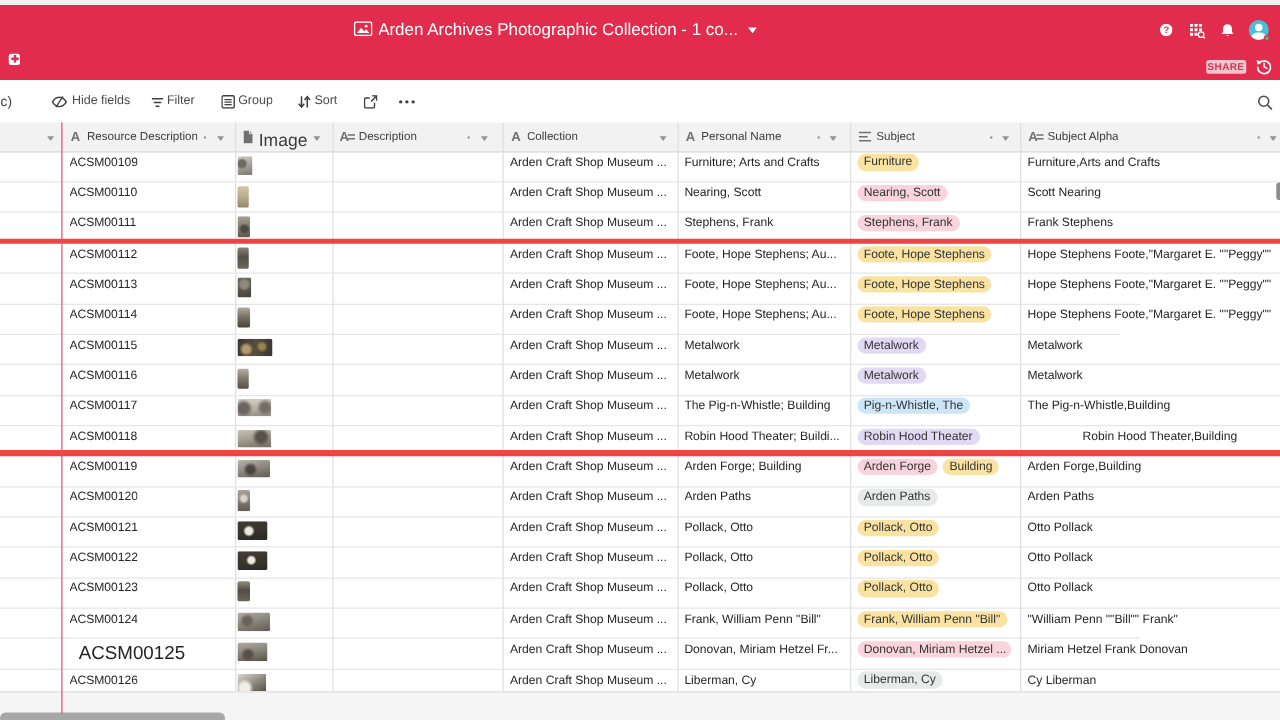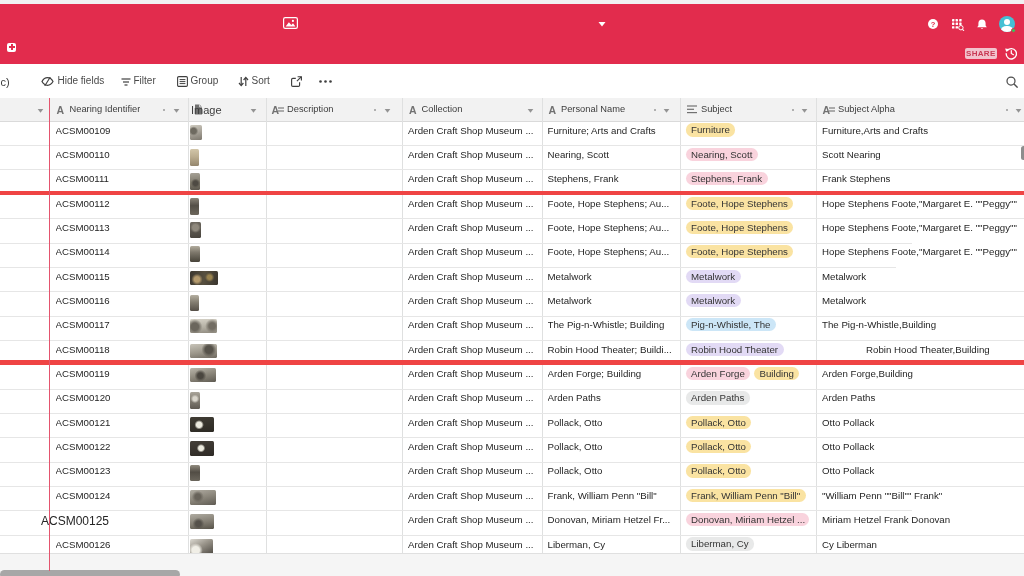--- a/index.html
+++ b/index.html
@@ -10,20 +10,21 @@
 </style></head><body>
 <div class="abs" style="left:0;top:0;width:1024px;height:576px;background:#fff">
 
 <div class="abs" style="left:0;top:0;width:1024px;height:4.4px;background:#f1f1f2"></div>
 <div class="abs" style="left:0;top:4.4px;width:1024px;height:59.9px;background:#e22c4d"></div>
 <svg class="abs" style="left:282.5px;top:17.3px" width="15" height="12" viewBox="0 0 15 12">
 <rect x="0.6" y="0.6" width="13.8" height="10.8" rx="1.6" fill="none" stroke="#ffffff" stroke-width="1.2"></rect>
 <circle cx="9.9" cy="3.9" r="1.1" fill="#fff"></circle>
 <path d="M2.6 9.4 L5.9 5.2 L8.3 8 L10 6.3 L12.4 9.4 Z" fill="#fff"></path>
 </svg>
+<div class="abs txt" style="left:302.5px;top:15.5px;font-size:13.6px;color:#ffffff">Arden Archives Photographic Collection - 1 co...</div>
 <svg class="abs" style="left:597px;top:20px" width="10" height="8" viewBox="0 0 10 8">
       <path d="M1.5 2 L8.5 2 L5 6.5 Z" fill="#fff"></path>
     </svg>
 <svg class="abs" style="left:928px;top:18.8px" width="10" height="10" viewBox="0 0 10 10">
 <circle cx="5" cy="5" r="5" fill="#fff"></circle>
 <text x="5" y="7.6" font-size="7.5" font-weight="bold" text-anchor="middle" fill="#e22c4d" font-family="Liberation Sans">?</text>
 </svg>
 <svg class="abs" style="left:951.5px;top:19px" width="13" height="12" viewBox="0 0 13 12">
       <rect x="0" y="0" width="2.4" height="2.4" rx="0.4" fill="#fff"></rect>
       <rect x="0" y="3.6" width="2.4" height="2.4" rx="0.4" fill="#fff"></rect>
@@ -95,30 +96,30 @@
 </svg>
 <svg class="abs" style="left:1005.5px;top:76px" width="12.5" height="12" viewBox="0 0 12.5 12">
 <circle cx="5" cy="5" r="4" fill="none" stroke="#4e4e4e" stroke-width="1.25"></circle>
 <line x1="8" y1="8" x2="11.6" y2="11.6" stroke="#4e4e4e" stroke-width="1.4"></line>
 </svg>
 <div class="abs" style="left:0;top:98.0px;width:1024px;height:23.8px;background:#f2f2f2;border-bottom:1px solid #dadada"></div>
 <svg class="abs" style="left:36.5px;top:107.7px" width="7" height="5.5" viewBox="0 0 7 5.5">
       <path d="M0.7 0.9 L6.3 0.9 L3.5 4.7 Z" fill="#939393"></path>
     </svg>
 <div class="abs" style="left:56.5px;top:103.60000000000001px;font-size:10.5px;color:#717171;font-weight:bold;font-family:'Liberation Sans'">A</div>
-<div class="abs txt" style="left:69.5px;top:104.30000000000001px;font-size:9.3px;color:#3c3c3c">Nearing Identifier</div>
+<div class="abs txt" style="left:69.5px;top:104.30000000000001px;font-size:9.3px;color:#3c3c3c">Resource Description</div>
 <div class="abs" style="left:163px;top:108.9px;width:2.4px;height:2.4px;border-radius:50%;background:#9a9a9a"></div>
 <svg class="abs" style="left:172.5px;top:107.7px" width="7" height="5.5" viewBox="0 0 7 5.5">
       <path d="M0.7 0.9 L6.3 0.9 L3.5 4.7 Z" fill="#939393"></path>
     </svg>
 <svg class="abs" style="left:194px;top:104.10000000000001px" width="9" height="11" viewBox="0 0 9 11">
       <path d="M1 0.5 L5.6 0.5 L8 2.9 L8 10.5 L1 10.5 Z" fill="#717171"></path>
       <path d="M5.6 0.5 L5.6 2.9 L8 2.9" fill="none" stroke="#f2f2f2" stroke-width="0.8"></path>
     </svg>
-<div class="abs txt" style="left:191px;top:104.30000000000001px;font-size:11px;color:#3c3c3c">Image</div>
+<div class="abs txt" style="left:207px;top:104.30000000000001px;font-size:14px;color:#3c3c3c">Image</div>
 <svg class="abs" style="left:249.5px;top:107.7px" width="7" height="5.5" viewBox="0 0 7 5.5">
       <path d="M0.7 0.9 L6.3 0.9 L3.5 4.7 Z" fill="#939393"></path>
     </svg>
 <div class="abs" style="left:271.5px;top:103.60000000000001px;font-size:10.5px;color:#717171;font-weight:bold">A</div>
     <svg class="abs" style="left:278.0px;top:106.7px" width="6" height="7" viewBox="0 0 6 7">
       <line x1="0" y1="1" x2="6" y2="1" stroke="#717171" stroke-width="1.1"></line>
       <line x1="0" y1="4" x2="6" y2="4" stroke="#717171" stroke-width="1.1"></line>
     </svg>
 <div class="abs txt" style="left:287px;top:104.30000000000001px;font-size:9.3px;color:#3c3c3c">Description</div>
 <div class="abs" style="left:374px;top:108.9px;width:2.4px;height:2.4px;border-radius:50%;background:#9a9a9a"></div>
@@ -286,21 +287,21 @@
 </div>
 <div class="abs" style="left:0;top:365.25px;width:912px;height:24.35px;border-bottom:1px solid #e6e6e6">
 <div class="abs txt" style="left:55.5px;top:2.8px;font-size:9.7px;color:#252525">ACSM00124</div>
 <div class="abs" style="left:190px;top:2.8px;width:26px;height:15px;border-radius:1.5px;background:radial-gradient(circle at 30% 45%,#68635a 0 14%,rgba(0,0,0,0) 30%),linear-gradient(165deg,#b2aea4 0%,#8b867b 50%,#5f5b53 100%)"></div>
 <div class="abs txt" style="left:408px;top:2.8px;width:128px;font-size:9.7px;color:#252525">Arden Craft Shop Museum ...</div>
 <div class="abs txt" style="left:547.5px;top:2.8px;width:127px;font-size:9.7px;color:#252525">Frank, William Penn "Bill"</div>
 <div class="abs txt" style="left:685.5px;top:1.7px;max-width:123px;height:13.2px;border-radius:6.6px;background:#fae3a2;color:#333;font-size:9.7px;line-height:13.6px;padding:0 5.5px">Frank, William Penn "Bill"</div>
 <div class="abs txt" style="left:822px;top:2.8px;width:200px;font-size:9.7px;color:#252525">"William Penn ""Bill"" Frank"</div>
 </div>
 <div class="abs" style="left:0;top:389.60px;width:1024px;height:24.35px;border-bottom:1px solid #e6e6e6">
-<div class="abs txt" style="left:41px;top:2.8px;font-size:12px;color:#252525">ACSM00125</div>
+<div class="abs txt" style="left:63px;top:2.8px;font-size:15px;color:#252525">ACSM00125</div>
 <div class="abs" style="left:190px;top:2.8px;width:24px;height:15px;border-radius:1.5px;background:radial-gradient(circle at 35% 65%,#55514a 0 15%,rgba(0,0,0,0) 32%),linear-gradient(170deg,#b0aca2 0%,#837e73 55%,#575349 100%)"></div>
 <div class="abs txt" style="left:408px;top:2.8px;width:128px;font-size:9.7px;color:#252525">Arden Craft Shop Museum ...</div>
 <div class="abs txt" style="left:547.5px;top:2.8px;width:127px;font-size:9.7px;color:#252525">Donovan, Miriam Hetzel Fr...</div>
 <div class="abs txt" style="left:685.5px;top:1.7px;max-width:123px;height:13.2px;border-radius:6.6px;background:#f9d3dd;color:#333;font-size:9.7px;line-height:13.6px;padding:0 5.5px">Donovan, Miriam Hetzel ...</div>
 <div class="abs txt" style="left:822px;top:2.8px;width:200px;font-size:9.7px;color:#252525">Miriam Hetzel Frank Donovan</div>
 </div>
 <div class="abs" style="left:0;top:413.95px;width:1024px;height:24.35px;border-bottom:1px solid #e6e6e6">
 <div class="abs txt" style="left:55.5px;top:2.8px;font-size:9.7px;color:#252525">ACSM00126</div>
 <div class="abs" style="left:190px;top:2.8px;width:23px;height:15px;border-radius:1.5px;background:radial-gradient(circle at 25% 75%,#f0eee6 0 18%,rgba(0,0,0,0) 34%),linear-gradient(150deg,#dcd9d1 0%,#9b968c 45%,#4f4b44 100%)"></div>
 <div class="abs txt" style="left:408px;top:2.8px;width:128px;font-size:9.7px;color:#252525">Arden Craft Shop Museum ...</div>

